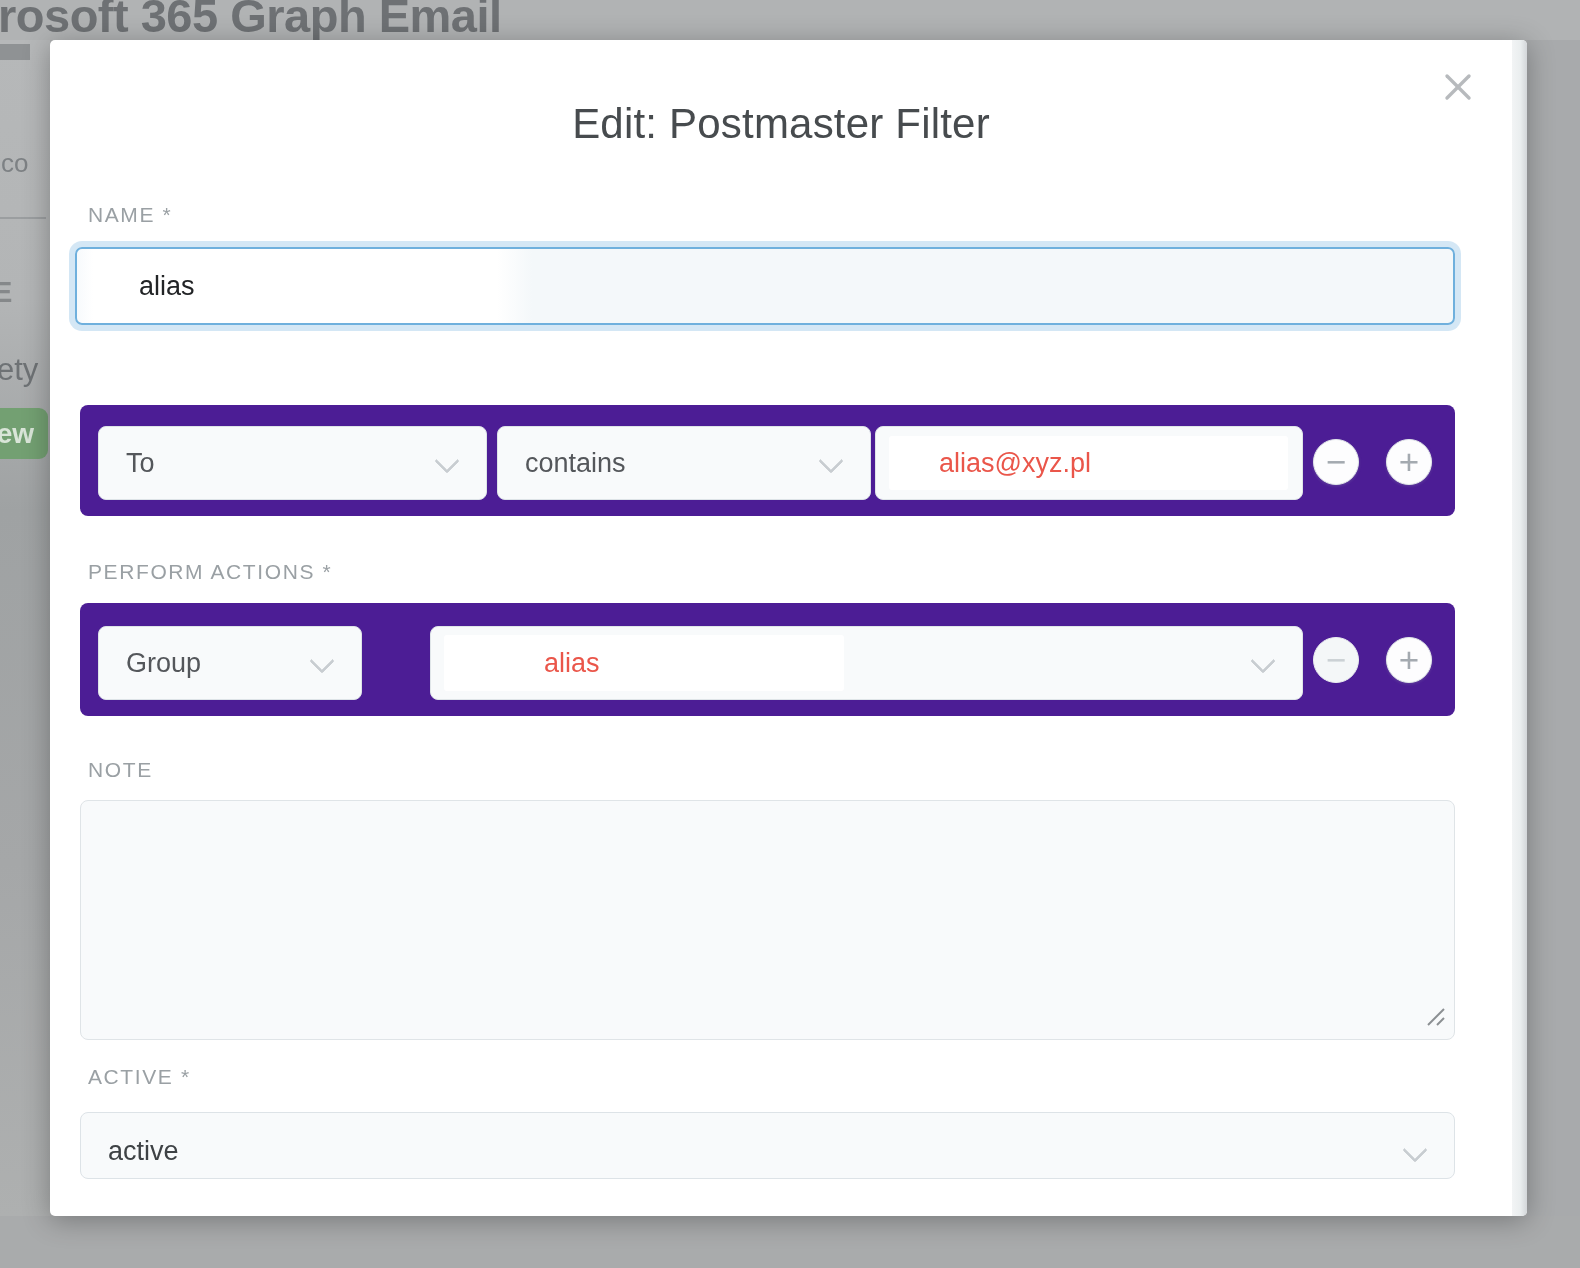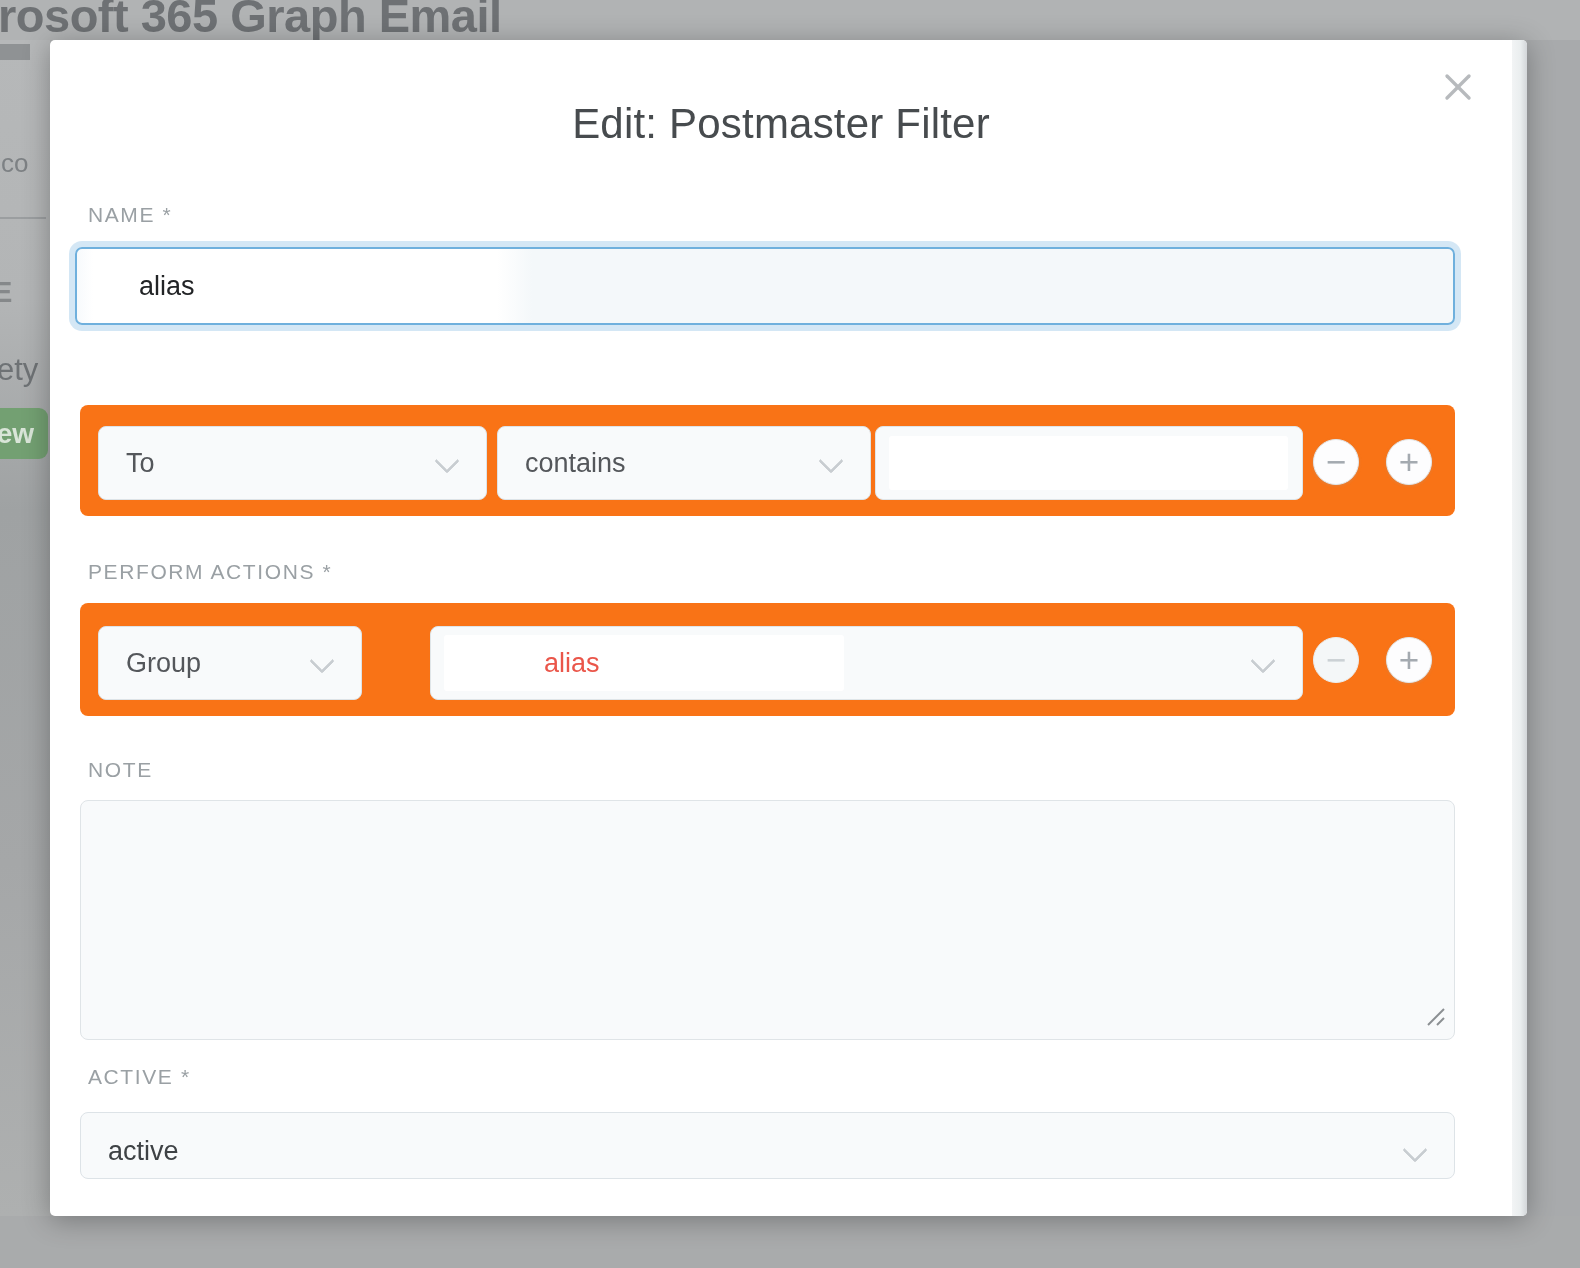--- a/index.html
+++ b/index.html
@@ -65,21 +65,21 @@
     border:2px solid #6fb0dd;border-radius:7px;
     background:linear-gradient(to right,#f7fafc 0px,#ffffff 16px,#ffffff 420px,#f4f8fa 455px,#f4f8fa 100%);
     box-shadow:0 0 0 6px rgba(125,182,226,0.33);
     cursor:text;
   }
   .name-input .value{
     position:absolute;left:62px;top:0;line-height:74px;font-size:27px;color:#222426;
   }
   
   .group-row{
-    position:absolute;left:30px;width:1375px;background:#f97316;border-radius:8px;
+    position:absolute;left:30px;width:1375px;background:#4c1d95;border-radius:8px;
   }
   .row-match{top:365px;height:111px;}
   .row-actions{top:563px;height:113px;}
   .select-box{
     position:absolute;box-sizing:border-box;height:74px;
     background:#f8fafb;border:1px solid #dde3e7;border-radius:8px;cursor:pointer;
   }
   .select-box .sel-value{
     position:absolute;left:27px;top:0;line-height:72px;font-size:27px;color:#54575b;white-space:nowrap;
   }
@@ -156,20 +156,21 @@
       <div class="select-box" style="left:18px;top:21px;width:389px;">
         <span class="sel-value">To</span>
         <span class="chev"></span>
       </div>
       <div class="select-box" style="left:417px;top:21px;width:374px;">
         <span class="sel-value">contains</span>
         <span class="chev"></span>
       </div>
       <div class="value-input" style="left:795px;top:21px;width:428px;">
         <span class="inner-white" style="left:13px;right:14px;top:9px;bottom:9px;"></span>
+        <span class="invalid-text" style="left:63px;">alias@xyz.pl</span>
       </div>
       <button class="circle-btn" style="left:1233px;top:34px;"><span>−</span></button>
       <button class="circle-btn" style="left:1306px;top:34px;"><span>+</span></button>
     </div>
 
     <div class="field-label lbl-perform">PERFORM ACTIONS *</div>
     <div class="group-row row-actions">
       <div class="select-box" style="left:18px;top:23px;width:264px;">
         <span class="sel-value">Group</span>
         <span class="chev"></span>

